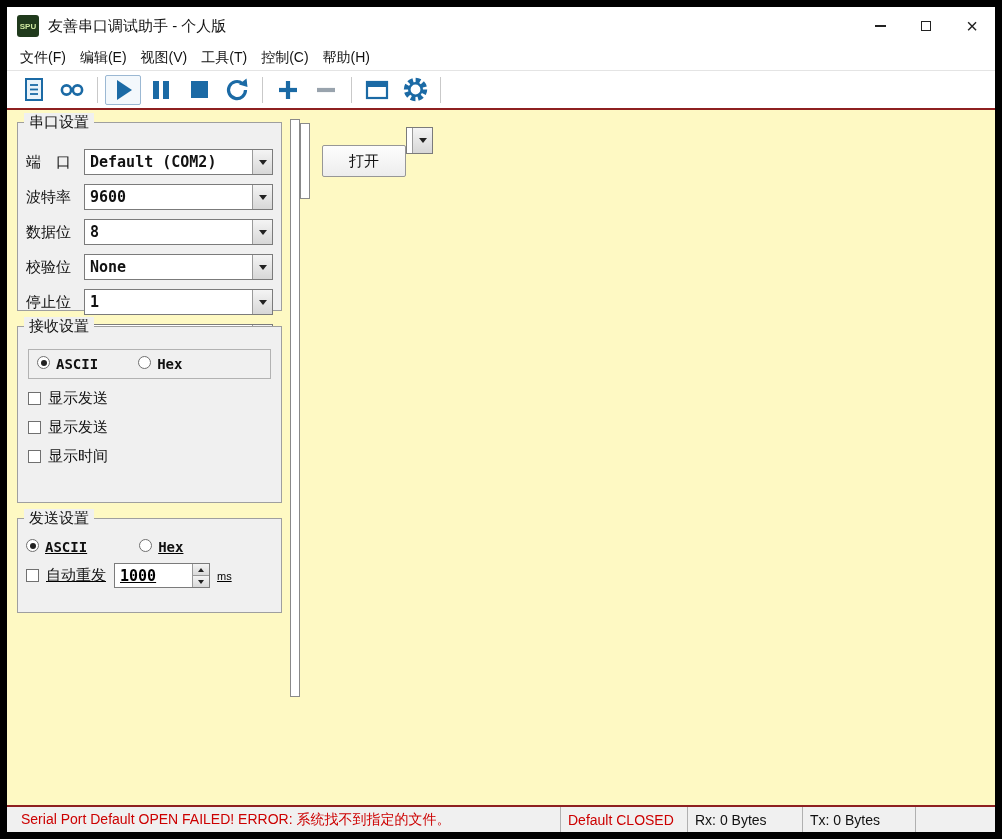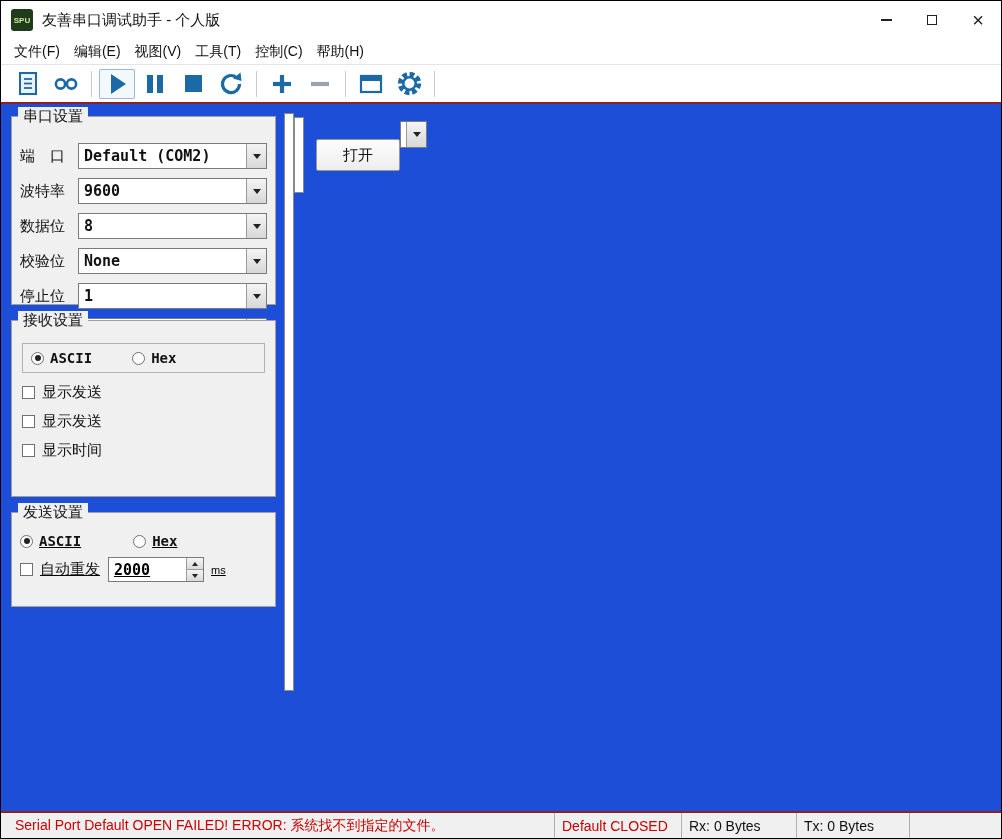--- a/index.html
+++ b/index.html
@@ -4,23 +4,23 @@
 <style>
   * { box-sizing: border-box; margin: 0; padding: 0; }
   html,body { width:1002px; height:839px; }
   body {
     font-family: "Liberation Sans", "DejaVu Sans", sans-serif;
     background:#f0f0f0;
     overflow:hidden;
   }
   .window {
     width:1002px; height:839px;
-    border:1px solid #000000;
+    border:7px solid #000000;
     display:flex; flex-direction:column;
-    background:#1d4ed8;
+    background:#fef9c3;
   }
 
   
   .titlebar {
     height:38px; background:#ffffff;
     display:flex; align-items:center;
     flex:0 0 auto;
   }
   .app-icon {
     width:22px; height:22px; margin:0 9px 0 10px;
@@ -103,21 +103,21 @@
     width:0; height:0;
     border-left:4px solid transparent; border-right:4px solid transparent;
     border-top:5px solid #222;
   }
 
   .radio-box {
     border:1px solid #b2b2b2; height:30px;
     display:flex; align-items:center; margin-bottom:10px;
   }
   .radio-group { display:flex; align-items:center; }
-  .radio-item { display:flex; align-items:center; }
+  .radio-item { display:flex; }
   .radio-circle {
     width:13px; height:13px; border-radius:50%;
     border:1px solid #707070; background:#fff;
     display:flex; align-items:center; justify-content:center;
     flex:0 0 auto;
   }
   .radio-circle.checked::after {
     content:""; width:6px; height:6px; border-radius:50%; background:#222;
   }
   .radio-label {
@@ -401,21 +401,21 @@
           <div class="radio-item" style="margin-left:52px;">
             <span class="radio-circle"></span>
             <span class="radio-label">Hex</span>
           </div>
         </div>
 
         <div class="resend-row">
           <span class="checkbox"></span>
           <span class="check-label">自动重发</span>
           <div class="spinbox">
-            <span class="spin-value">2000</span>
+            <span class="spin-value">1000</span>
             <span class="spin-arrows">
               <span class="spin-up">
                   <span class="tri-up"></span>
                 </span>
               <span class="spin-down">
                   <span class="tri-down"></span>
                 </span>
             </span>
           </div>
           <span class="unit-label">ms</span>

